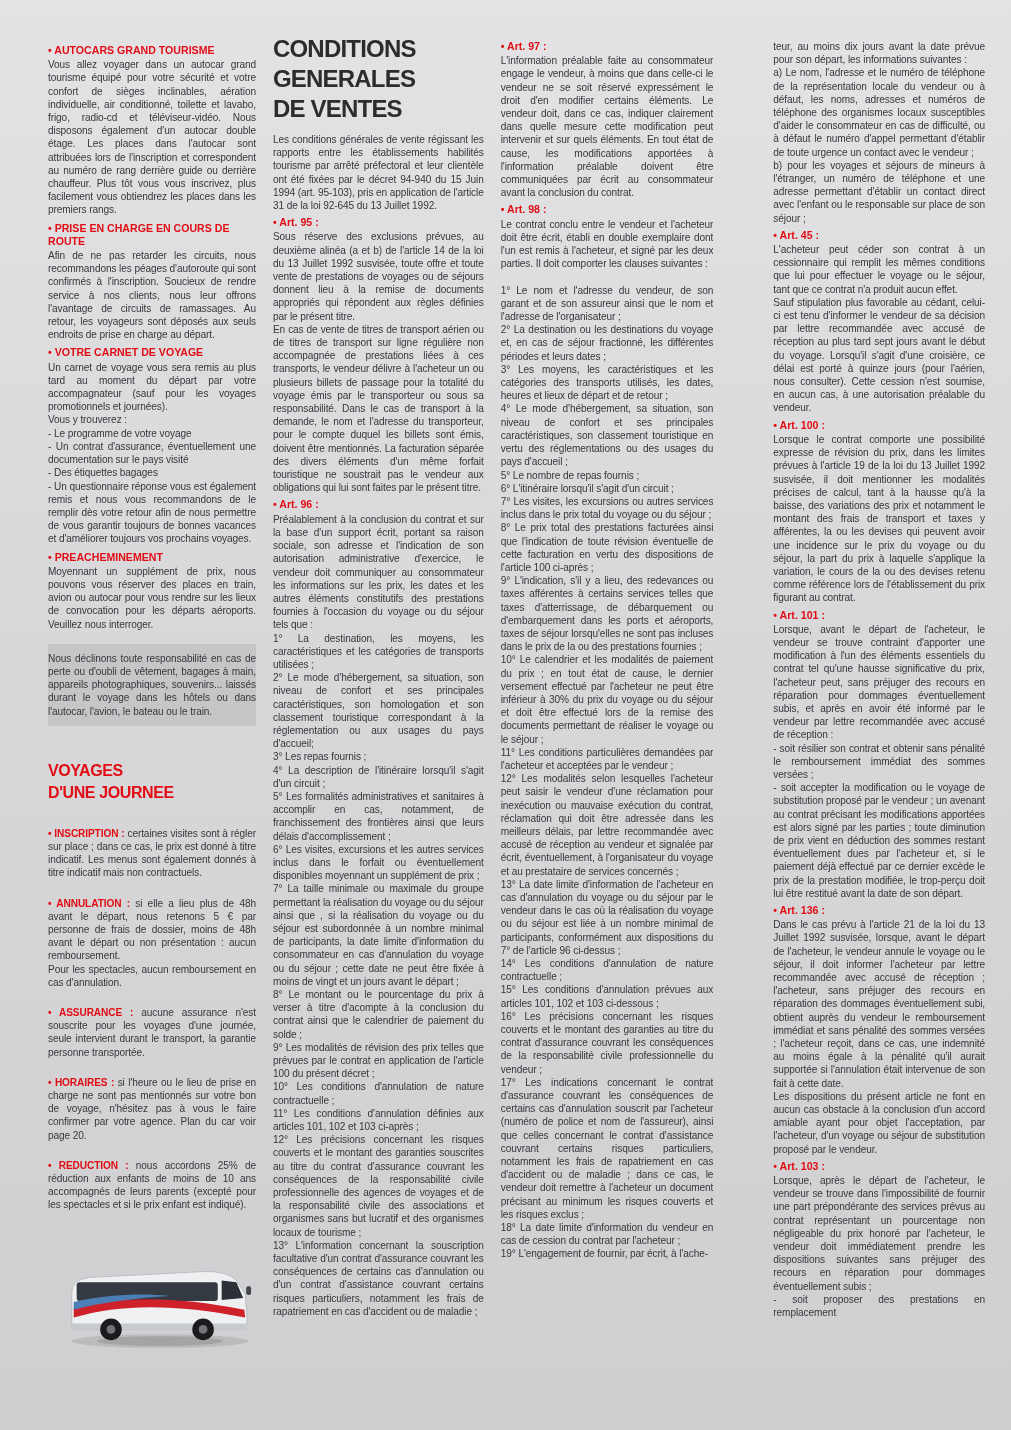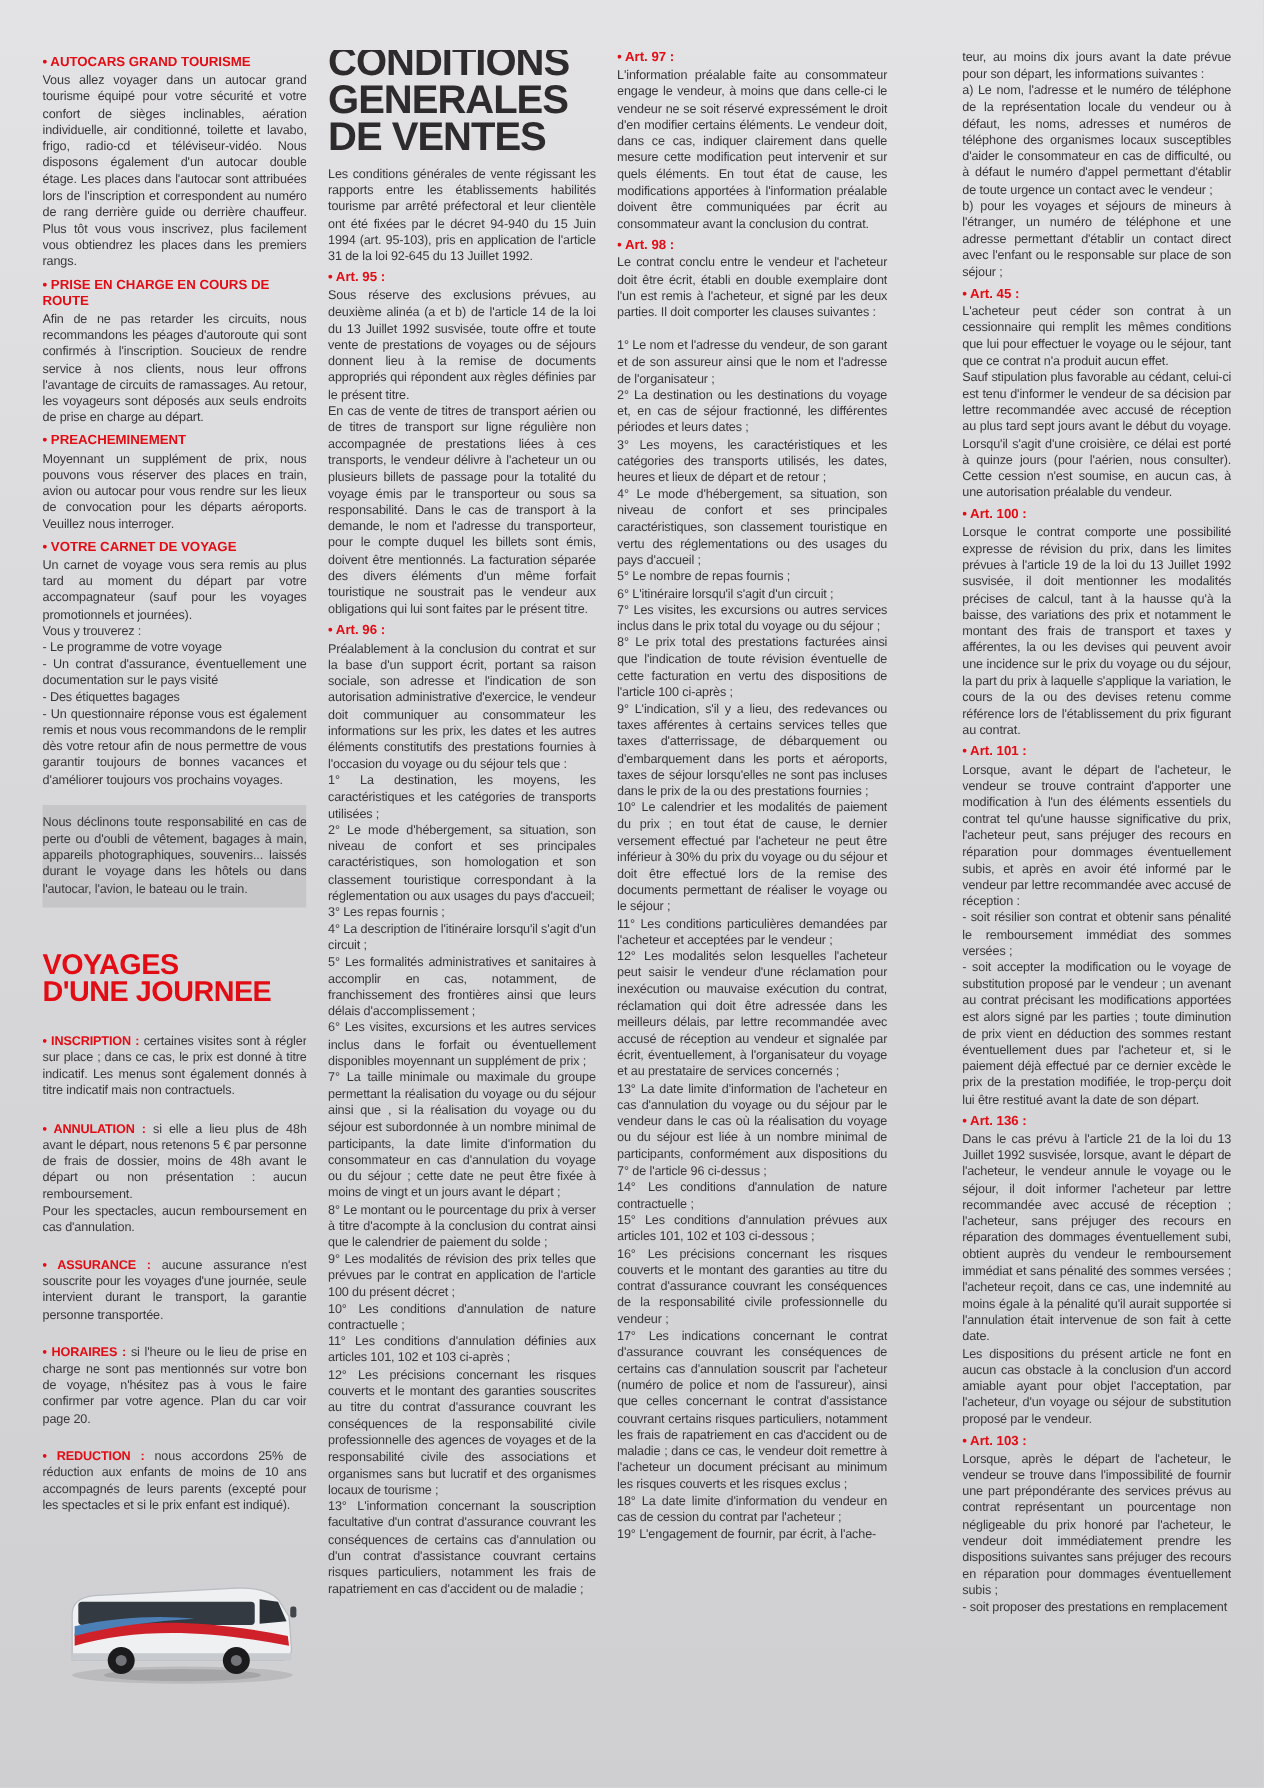--- a/index.html
+++ b/index.html
@@ -8,21 +8,21 @@
     font-family:"Liberation Sans","DejaVu Sans",sans-serif;
     background:#d6d6d8;
   }
   .page{
     position:relative;
     width:1011px;height:1430px;
     box-sizing:border-box;
     background:linear-gradient(180deg,#e3e3e5 0%,#d8d8da 45%,#cfcfd1 100%);
     display:flex;
     gap:17px;
-    padding:40px 26px 30px 34px;
+    padding:40px 26px 30px 48px;
     overflow:hidden;
   }
   .col{
     box-sizing:border-box;
     overflow:hidden;
     color:#39363a;
     font-size:10.1px;
     line-height:13.2px;
     letter-spacing:-0.1px;
     text-align:justify;
@@ -37,31 +37,31 @@
     color:#e20c14;
     font-weight:bold;
     font-size:10.6px;
     margin:4px 0 1px 0;
     text-align:left;
     letter-spacing:0;
   }
   .main-title{
     color:#2e2b2d;
     font-weight:bold;
-    font-size:32px;
+    font-size:24px;
     line-height:30px;
     letter-spacing:-0.8px;
     margin:-6px 0 9px 0;
     text-align:left;
   }
   .main-title span{display:block;}
   .day-title{
     color:#e20c14;
     font-weight:bold;
-    font-size:23px;
+    font-size:16px;
     line-height:22px;
     letter-spacing:-0.4px;
     margin:34px 0 7px 0;
     text-align:left;
   }
   .day-title span{display:block;}
   .notice{
     background:#c6c6c8;
     padding:8px 9px;
     margin:12px -9px 0 -9px;
@@ -85,31 +85,31 @@
   <div class="col col1">
     <section>
       <div class="red-head">• AUTOCARS GRAND TOURISME</div>
       <p class="body">Vous allez voyager dans un autocar grand tourisme équipé pour votre sécurité et votre confort de sièges inclinables, aération individuelle, air conditionné, toilette et lavabo, frigo, radio-cd et téléviseur-vidéo. Nous disposons également d'un autocar double étage. Les places dans l'autocar sont attribuées lors de l'inscription et correspondent au numéro de rang derrière guide ou derrière chauffeur. Plus tôt vous vous inscrivez, plus facilement vous obtiendrez les places dans les premiers rangs.</p>
     </section>
     <section>
       <div class="red-head">• PRISE EN CHARGE EN COURS DE ROUTE</div>
       <p class="body">Afin de ne pas retarder les circuits, nous recommandons les péages d'autoroute qui sont confirmés à l'inscription. Soucieux de rendre service à nos clients, nous leur offrons l'avantage de circuits de ramassages. Au retour, les voyageurs sont déposés aux seuls endroits de prise en charge au départ.</p>
     </section>
     <section>
-      <div class="red-head">• PREACHEMINEMENT</div>
-      <p class="body">Moyennant un supplément de prix, nous pouvons vous réserver des places en train, avion ou autocar pour vous rendre sur les lieux de convocation pour les départs aéroports. Veuillez nous interroger.</p>
-    </section>
-    <section>
       <div class="red-head">• VOTRE CARNET DE VOYAGE</div>
       <p class="body">Un carnet de voyage vous sera remis au plus tard au moment du départ par votre accompagnateur (sauf pour les voyages promotionnels et journées).
 Vous y trouverez :
 - Le programme de votre voyage
 - Un contrat d'assurance, éventuellement une documentation sur le pays visité
 - Des étiquettes bagages
 - Un questionnaire réponse vous est également remis et nous vous recommandons de le remplir dès votre retour afin de nous permettre de vous garantir toujours de bonnes vacances et d'améliorer toujours vos prochains voyages.</p>
+    </section>
+    <section>
+      <div class="red-head">• PREACHEMINEMENT</div>
+      <p class="body">Moyennant un supplément de prix, nous pouvons vous réserver des places en train, avion ou autocar pour vous rendre sur les lieux de convocation pour les départs aéroports. Veuillez nous interroger.</p>
     </section>
 
     <div class="notice">Nous déclinons toute responsabilité en cas de perte ou d'oubli de vêtement, bagages à main, appareils photographiques, souvenirs... laissés durant le voyage dans les hôtels ou dans l'autocar, l'avion, le bateau ou le train.</div>
 
     <h2 class="day-title">
       <span>VOYAGES</span>
       <span>D'UNE JOURNEE</span>
     </h2>
 
     <p class="day-item"><span class="lead">• INSCRIPTION : </span><span>certaines visites sont à régler sur place ; dans ce cas, le prix est donné à titre indicatif. Les menus sont également donnés à titre indicatif mais non contractuels.</span></p>

